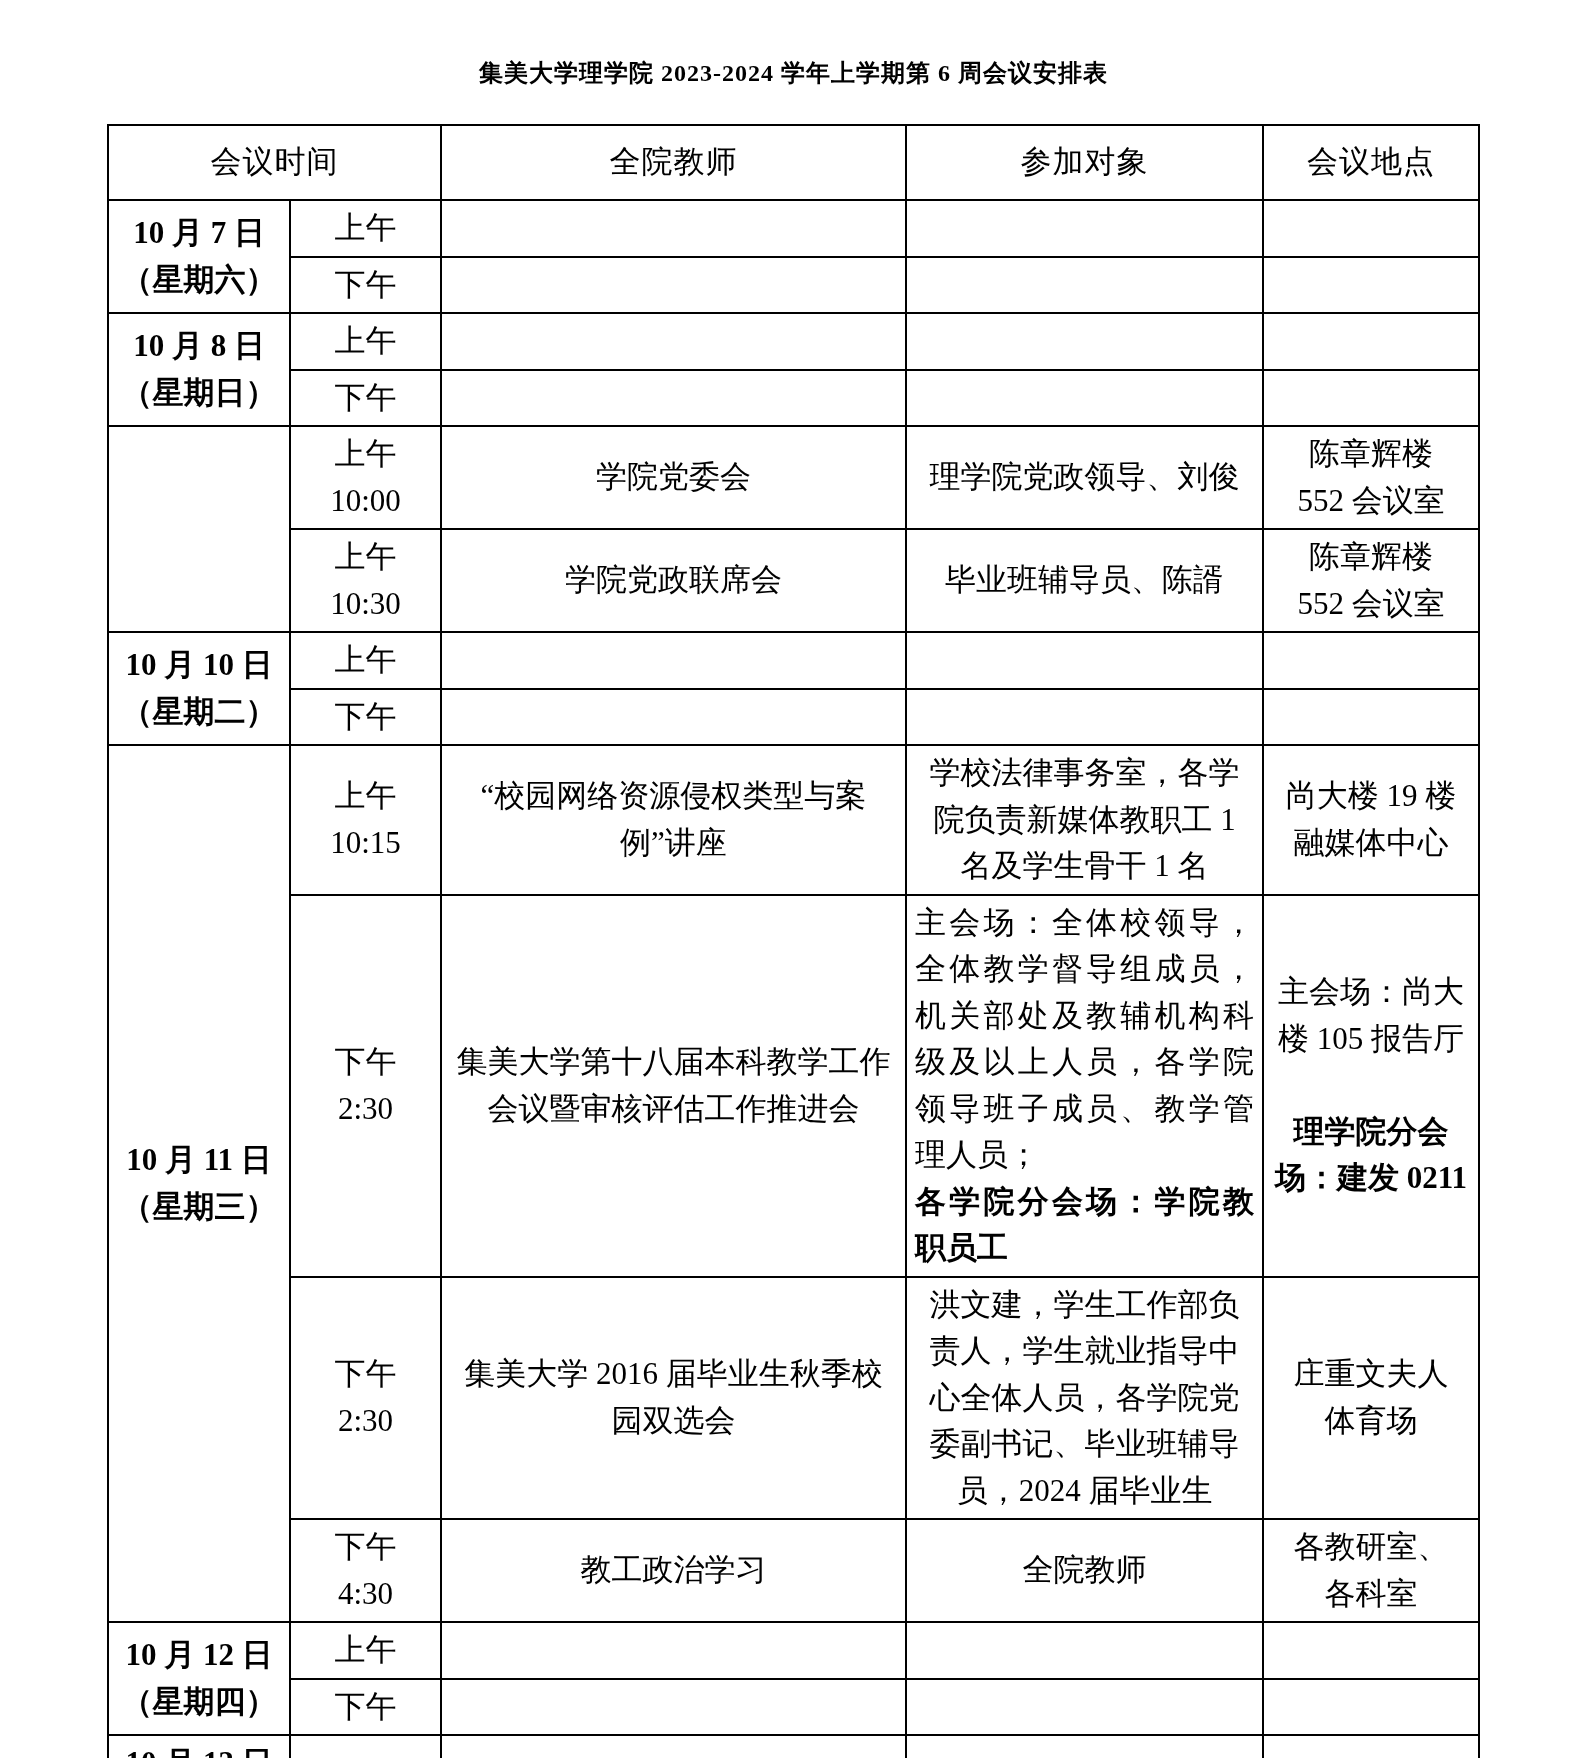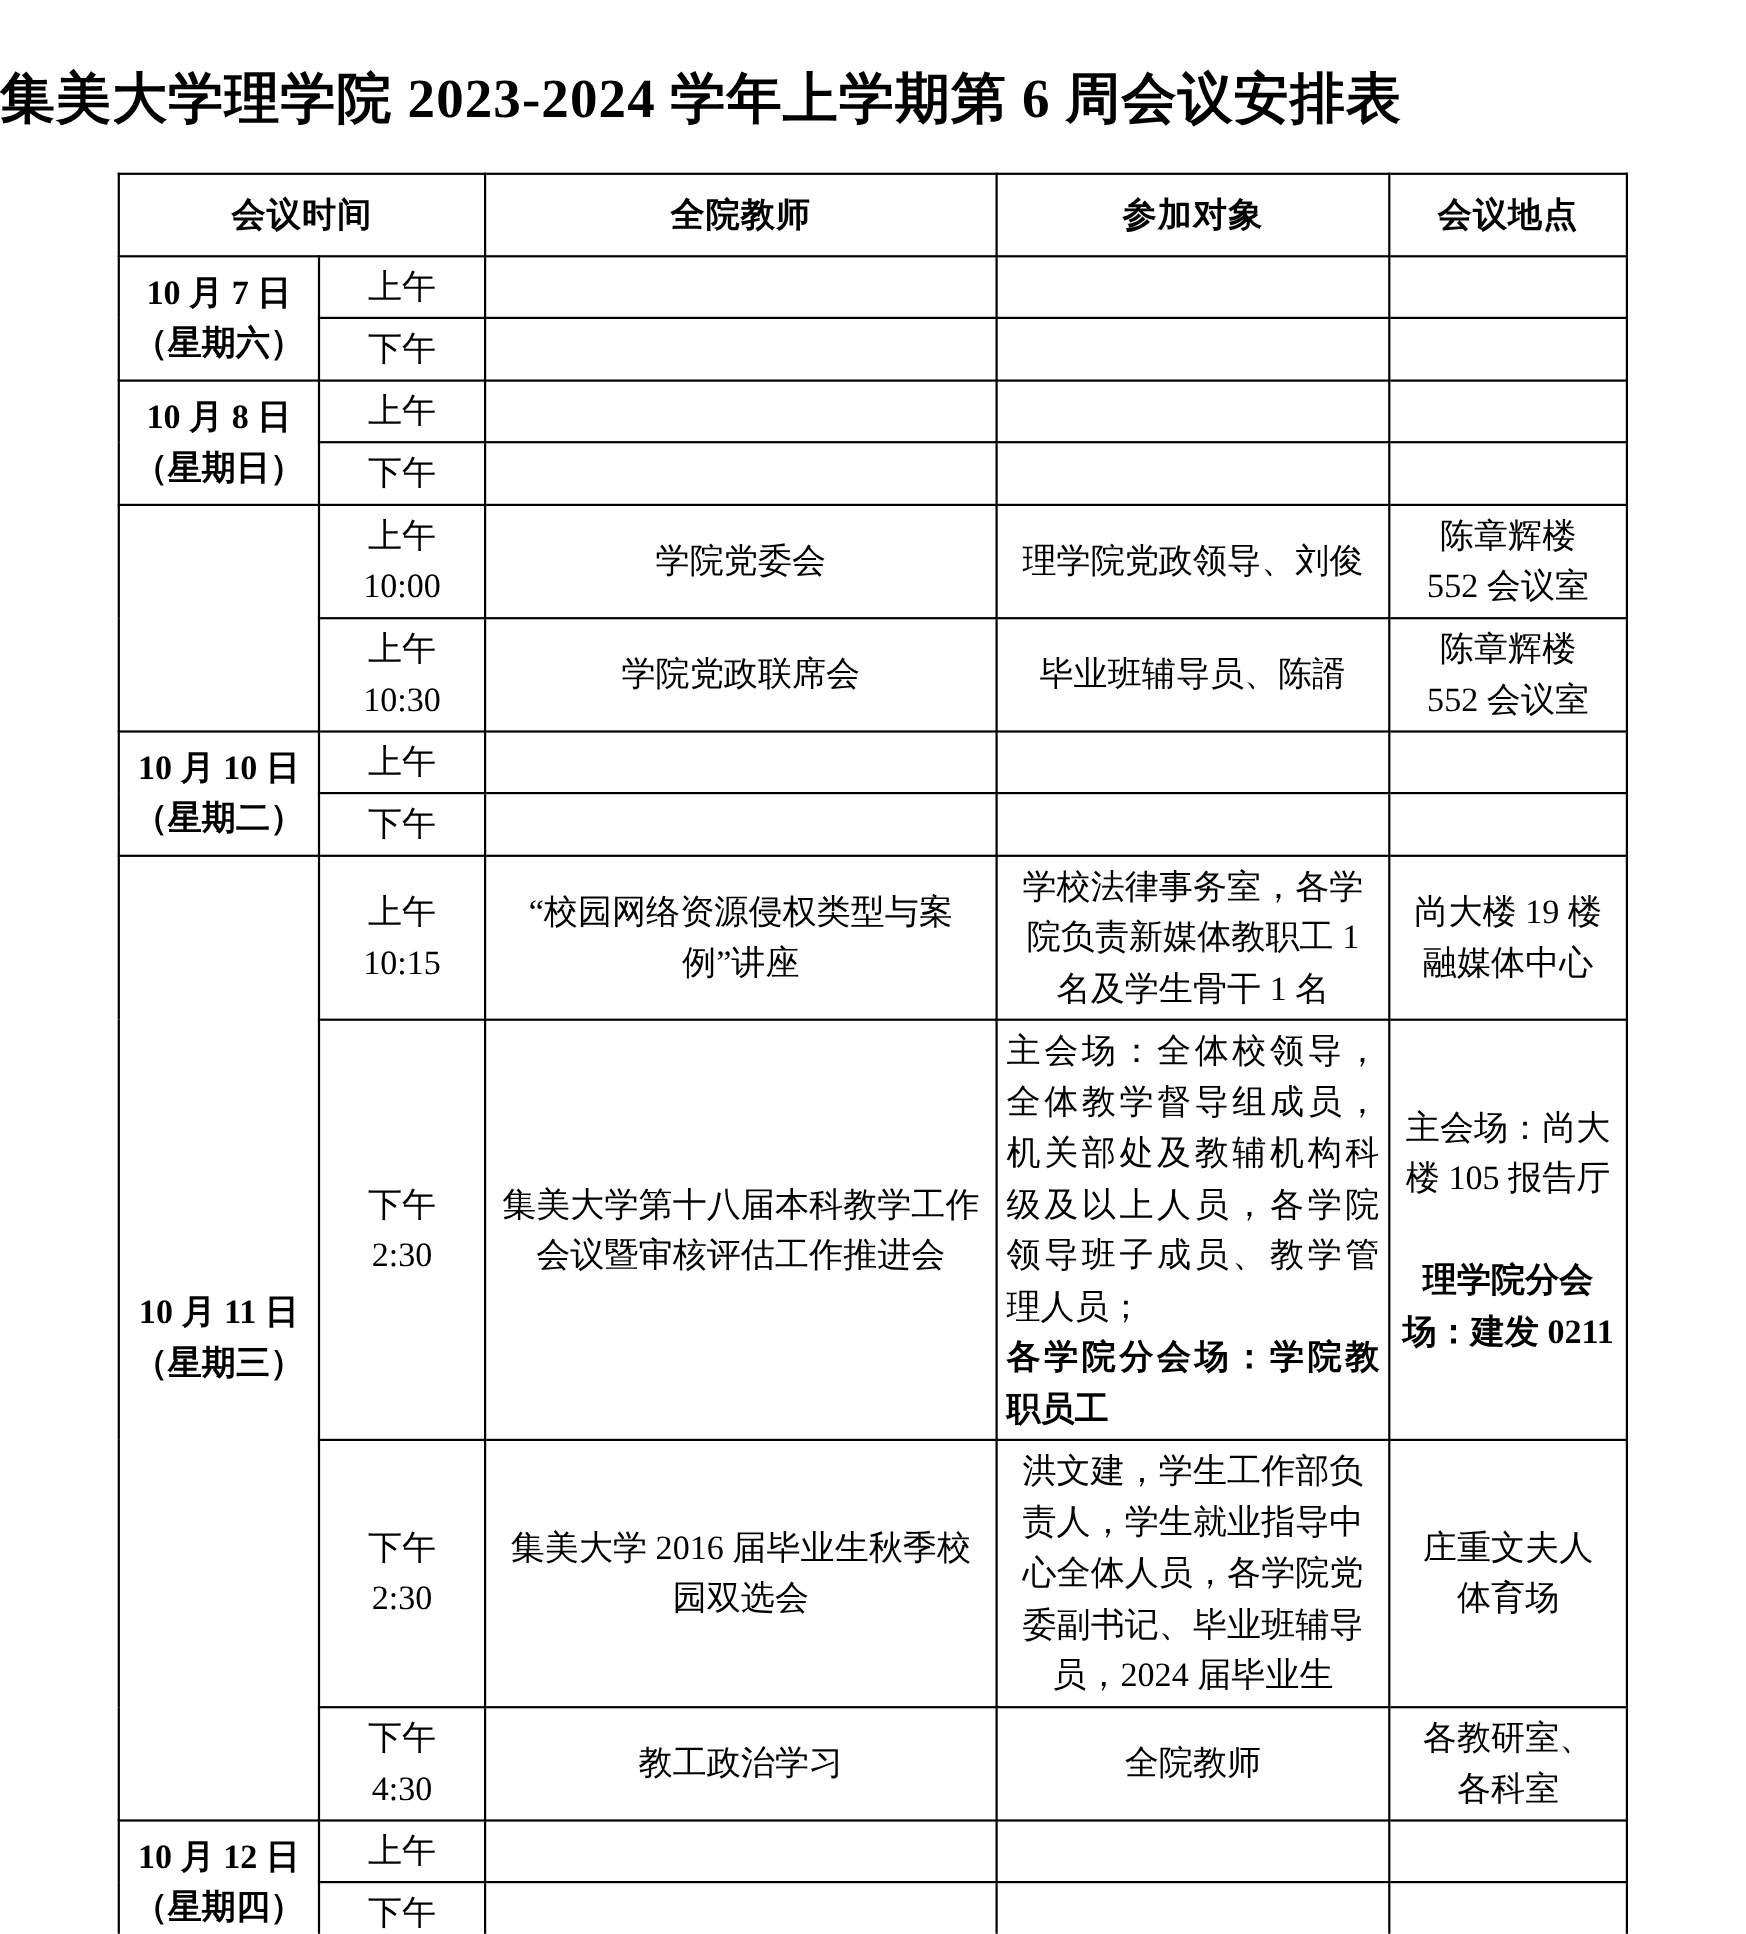--- a/index.html
+++ b/index.html
@@ -9,22 +9,22 @@
   }
   body {
     width: 1587px;
     height: 1758px;
     box-sizing: border-box;
     padding-top: 58px;
     font-family: "Liberation Serif", "DejaVu Serif", serif;
     color: #000000;
   }
   .doc-title {
-    text-align: left;
-    font-size: 50px;
+    text-align: center;
+    font-size: 24px;
     font-weight: bold;
     line-height: 1.25;
     margin: 0 0 36px 0;
     letter-spacing: 1px;
   }
   table.schedule {
     border-collapse: collapse;
     table-layout: fixed;
     width: 1371px;
     margin: 0 auto;
@@ -34,21 +34,21 @@
     border: 2px solid #000000;
     font-size: 31px;
     line-height: 1.5;
     text-align: center;
     vertical-align: middle;
     padding: 4px 8px;
     word-break: break-word;
     overflow-wrap: break-word;
   }
   table.schedule th {
-    font-weight: bold;
+    font-weight: normal;
     letter-spacing: 1px;
   }
   
   tr.h-hdr  { height: 75px; }
   tr.h-s    { height: 52px; }
   tr.h-m    { height: 88px; }
   tr.h-lec  { height: 133px; }
   tr.h-big  { height: 343px; }
   tr.h-fair { height: 208px; }
   tr.h-pol  { height: 88px; }

